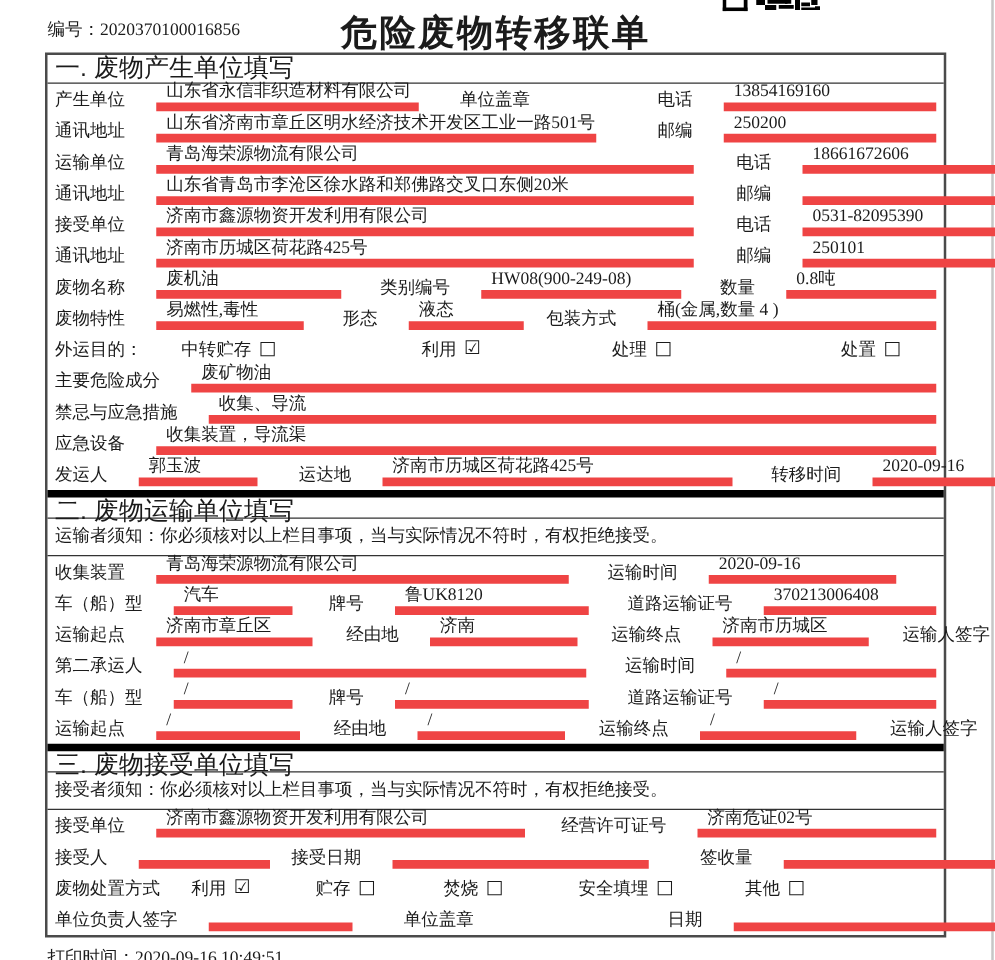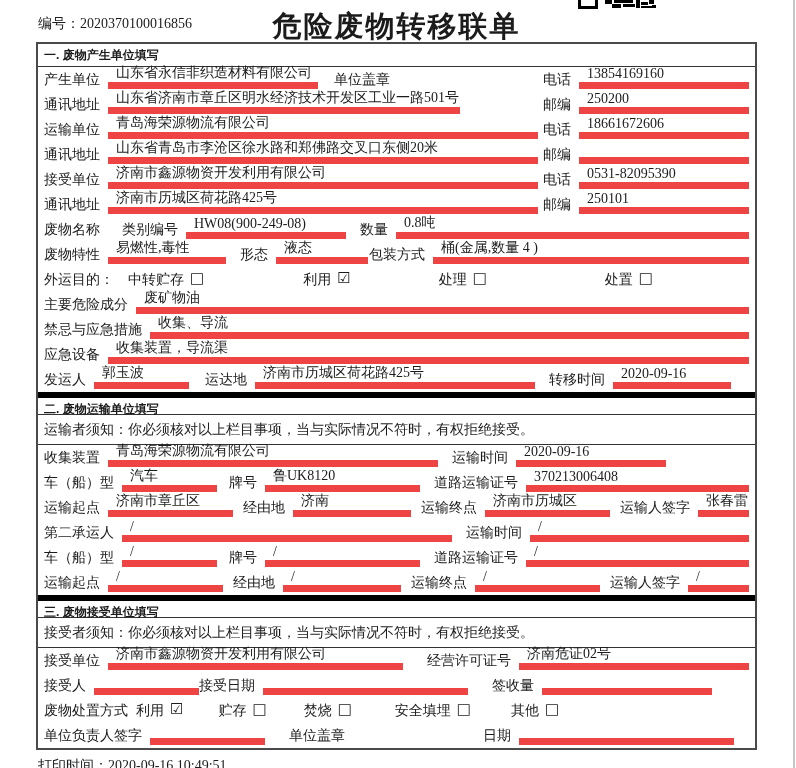--- a/index.html
+++ b/index.html
@@ -10,28 +10,28 @@
   }
   .page-edge{position:absolute;top:0;bottom:0;right:1px;width:2px;background:#c6c6c6;}
   .doc{position:absolute;left:36px;top:0;width:721px;}
   .hdr{position:relative;height:42px;}
   .doc-no{position:absolute;left:2px;top:15px;font-size:14px;white-space:nowrap;}
   .doc-title{position:absolute;left:0;right:0;top:7px;text-align:center;
     font-size:29px;font-weight:bold;letter-spacing:2px;
     font-family:Liberation Sans, sans-serif;}
   .qr{position:absolute;left:542px;top:0;width:78px;height:9px;}
   .tbl{border:2px solid #4a4a4a;background:#fff;}
-  .sec-hdr{height:23px;line-height:22px;padding:0 6px;font-weight:bold;font-size:12px;
+  .sec-hdr{height:23px;line-height:22px;padding:0 6px;font-weight:normal;font-size:20px;
     border-bottom:1px solid #333;box-sizing:border-box;
     font-family:"Liberation Sans","DejaVu Sans",sans-serif;}
   .sec-hdr.bt{border-top:6px solid #000000;}
   .note{height:30px;line-height:29px;padding:0 6px;border-bottom:1px solid #333;
     font-size:14px;box-sizing:border-box;white-space:nowrap;}
   .row{display:flex;align-items:flex-end;height:25px;box-sizing:border-box;
-    padding:0 6px 3px 6px;font-size:14px;white-space:nowrap;}
+    padding:0 6px 3px 6px;font-size:14px;white-space:nowrap;gap:17px;}
   .lbl{flex:none;margin-right:8px;}
   .u{border-bottom:7px solid #ef4444;padding:0 2px 0 8px;box-sizing:border-box;
     flex:none;overflow:hidden;}
   .fx{flex:1 1 auto;}
   .sp{flex:1 1 auto;}
   .opt{display:inline-flex;align-items:flex-start;flex:none;}
   .box{font-family:"DejaVu Sans",sans-serif;font-size:15px;line-height:15px;margin-left:6px;}
   .print-line{padding:7px 2px 0 2px;font-size:14px;white-space:nowrap;}
 </style>
 </head>
@@ -113,20 +113,21 @@
     <div class="row">
       <span class="lbl">通讯地址</span>
       <span class="u" style="width:430px">济南市历城区荷花路425号</span>
       <span class="sp"></span>
       <span class="lbl">邮编</span>
       <span class="u" style="width:170px">250101</span>
     </div>
 
     <div class="row">
       <span class="lbl">废物名称</span>
+      <span class="u" style="width:148px">废机油</span>
       <span class="lbl" style="margin-left:14px">类别编号</span>
       <span class="u" style="width:160px">HW08(900-249-08)</span>
       <span class="lbl" style="margin-left:14px">数量</span>
       <span class="u fx">0.8吨</span>
     </div>
 
     <div class="row">
       <span class="lbl">废物特性</span>
       <span class="u" style="width:118px">易燃性,毒性</span>
       <span class="lbl" style="margin-left:14px">形态</span>
@@ -235,21 +236,21 @@
       <span class="lbl" style="margin-left:10px">运输人签字</span>
       <span class="u fx">/</span>
     </div>
 
     <div class="sec-hdr bt">三. 废物接受单位填写</div>
     <div class="note">接受者须知：你必须核对以上栏目事项，当与实际情况不符时，有权拒绝接受。</div>
 
     <div class="row">
       <span class="lbl">接受单位</span>
       <span class="u" style="width:295px">济南市鑫源物资开发利用有限公司</span>
-      <span class="lbl" style="margin-left:24px">经营许可证号</span>
+      <span class="lbl" style="margin-left:12px">经营许可证号</span>
       <span class="u fx">济南危证02号</span>
     </div>
 
     <div class="row">
       <span class="lbl">接受人</span>
       <span class="u" style="width:105px"></span>
       <span class="lbl" style="margin-left:0">接受日期</span>
       <span class="u" style="width:205px"></span>
       <span class="lbl" style="margin-left:24px">签收量</span>
       <span class="u" style="width:170px"></span>

